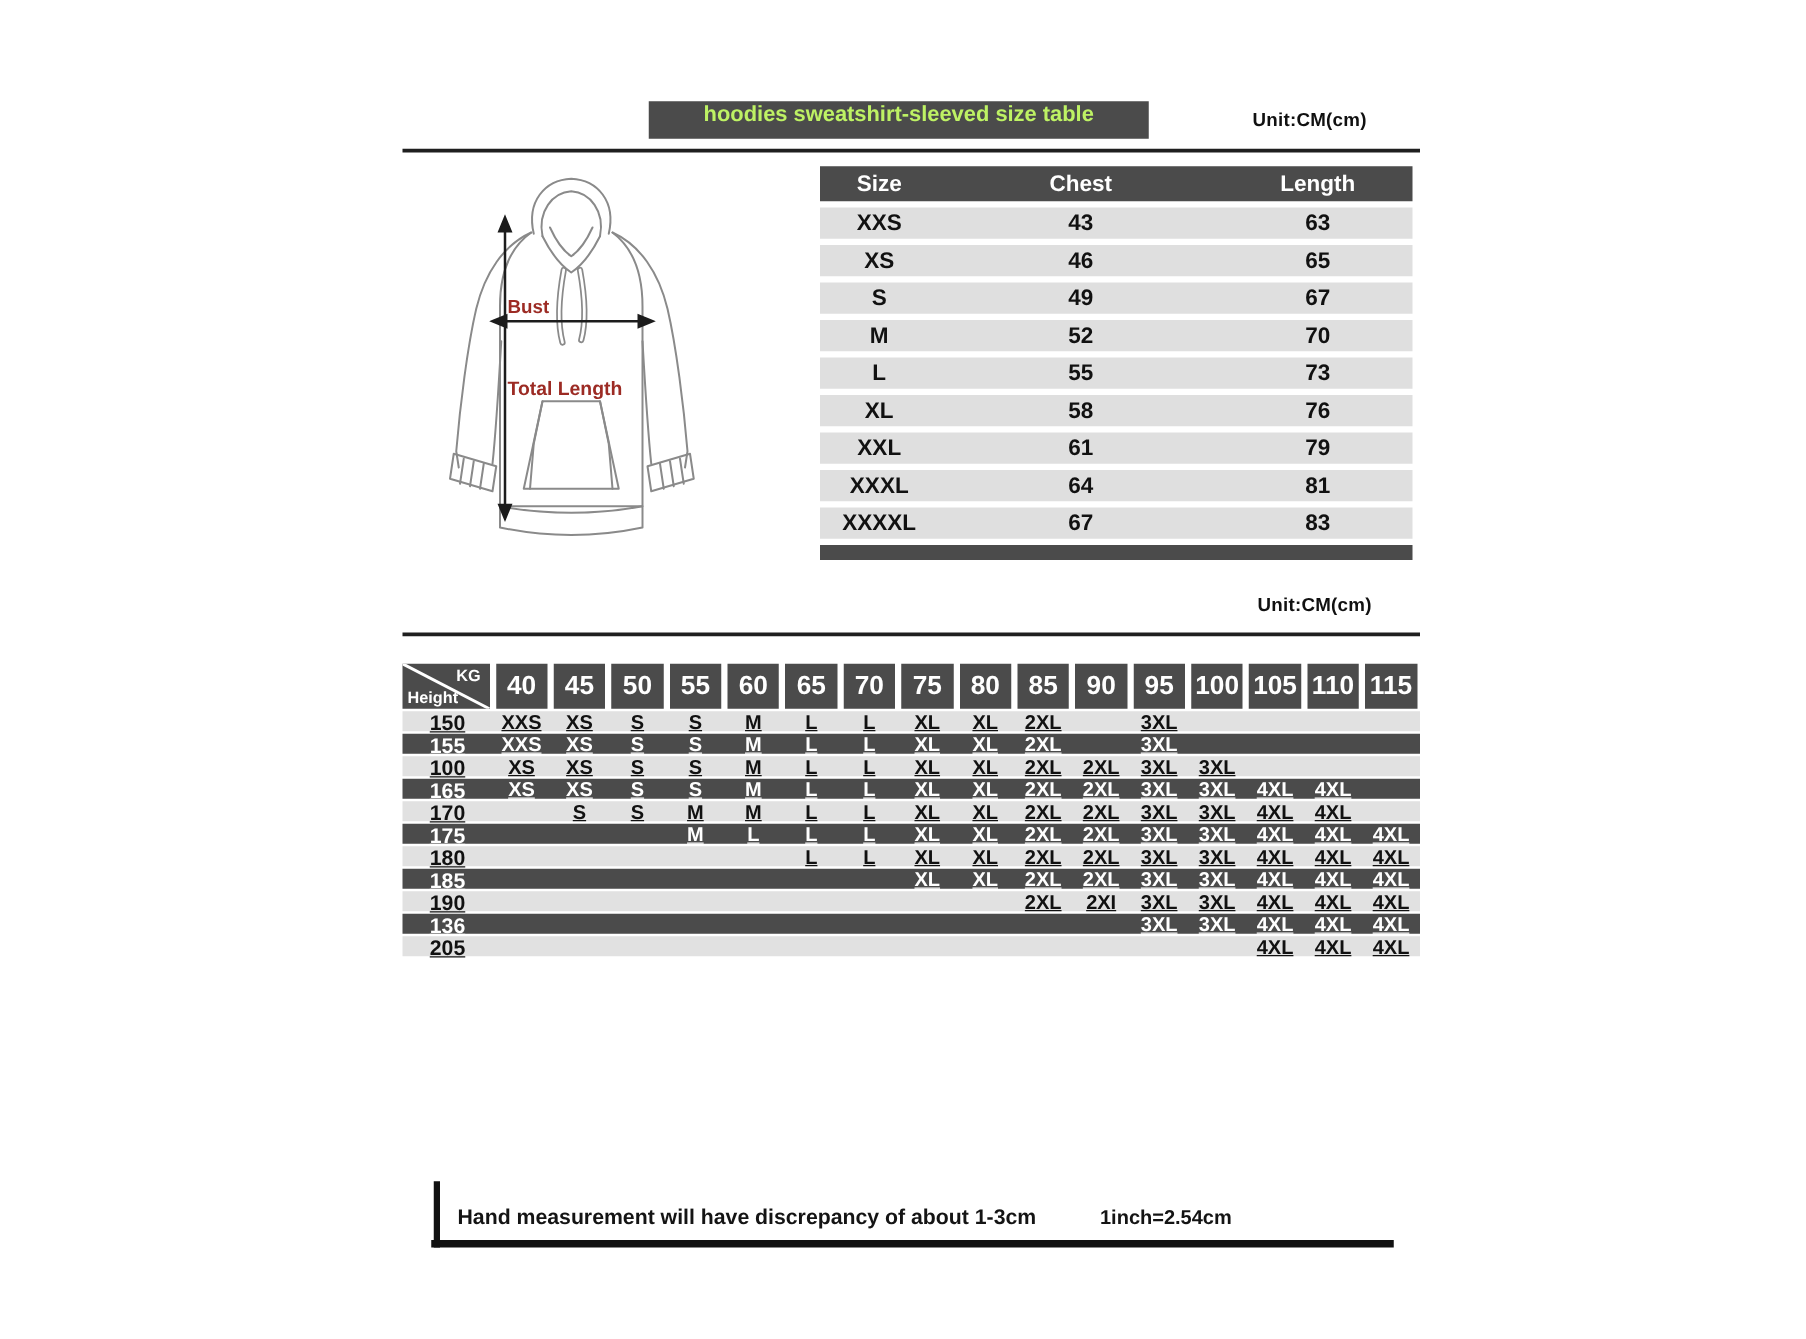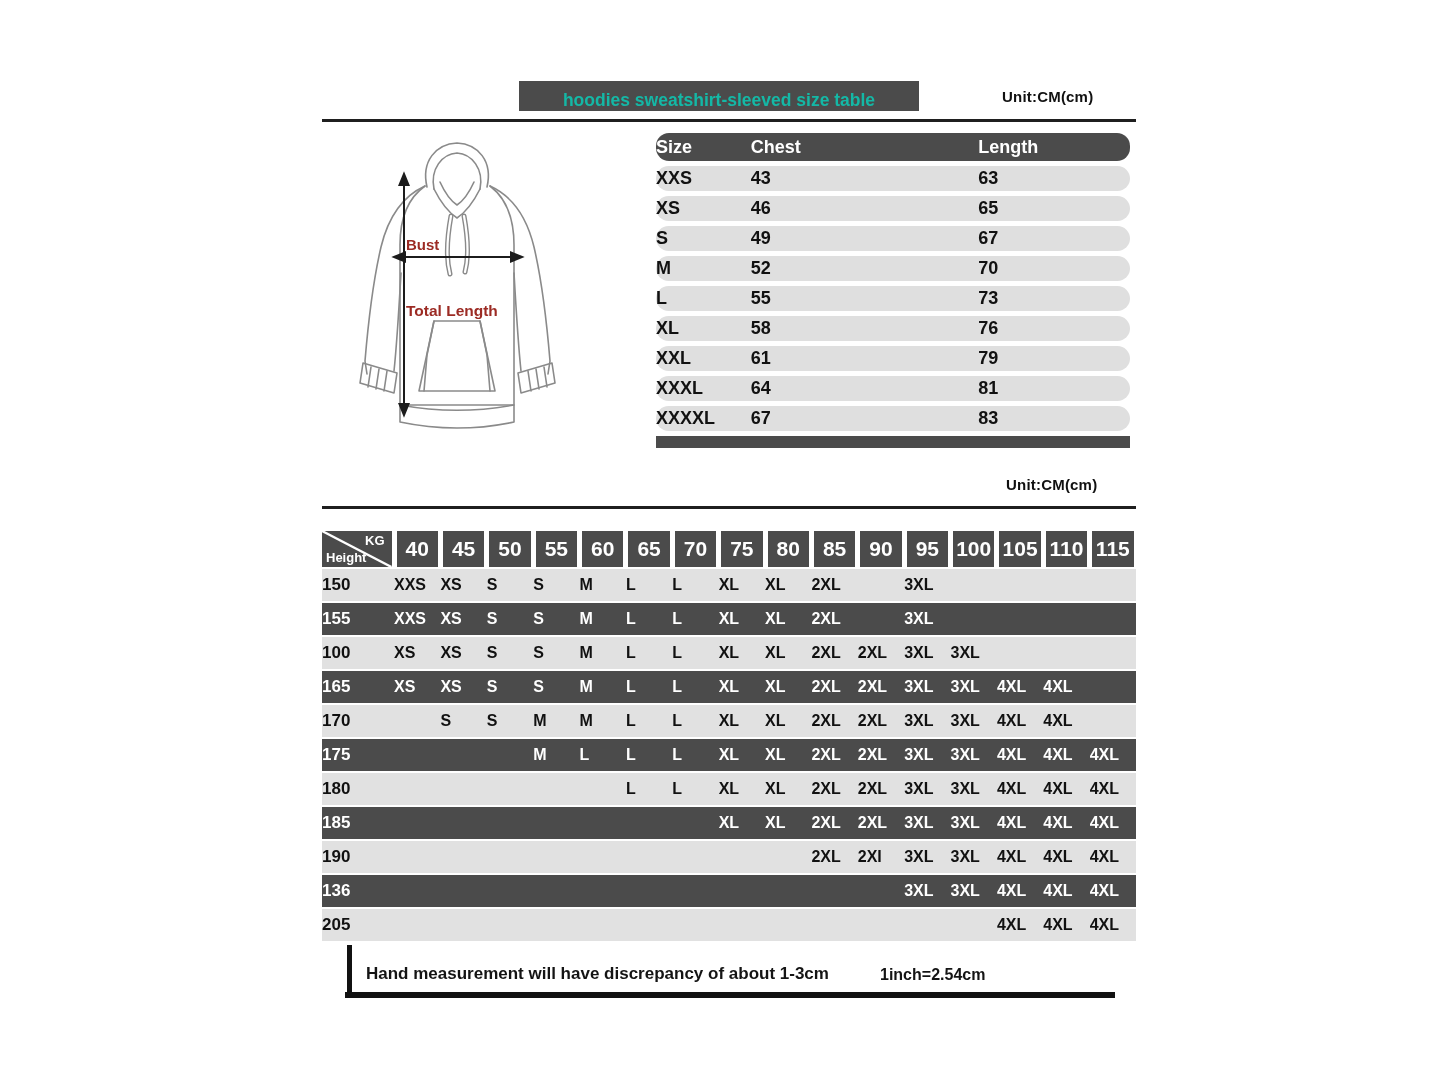--- a/index.html
+++ b/index.html
@@ -2,57 +2,57 @@
 <html><head>
 <meta charset="utf-8">
 <style>
   html,body { margin:0; padding:0; background:#ffffff; }
   .canvas {
     position:relative; width:1445px; height:1071px; background:#ffffff;
     font-family:"Liberation Sans", sans-serif; font-weight:bold; color:#141414;
     overflow:hidden;
   }
   .bar {
-    position:absolute; background:#4b4b4b; color:#14b8a6;
-    display:flex; align-items:flex-end; justify-content:center;
+    position:absolute; background:#4b4b4b; color:#bef264;
+    display:flex; align-items:flex-start; justify-content:center;
   }
   #title1 { left:519px; top:81px; width:400px; height:30px; font-size:17.5px; }
   #title2 { left:443px; top:466px; width:560px; height:31px; font-size:17px; }
   .unit { position:absolute; font-size:15px; color:#111; letter-spacing:0.2px; }
   #unit1 { left:1002px; top:88px; }
   #unit2 { left:1006px; top:476px; }
   .rule { position:absolute; left:322px; width:814px; height:3px; background:#1f1f1f; }
   #rule1 { top:119px; }
   #rule2 { top:506px; }
 
   
   #hoodie { position:absolute; left:330px; top:133px; width:315px; height:322px; }
   #hoodie text { font-family:"Liberation Sans", sans-serif; font-weight:bold; }
 
   
   #size-table { position:absolute; left:656px; top:133px; width:474px; }
-  .st-header, .st-row { display:grid; grid-template-columns:20% 48% 32%; align-items:center; text-align:left;border-radius:13px; }
+  .st-header, .st-row { display:grid; grid-template-columns:20% 48% 32%; align-items:center; text-align:center; }
   .st-header { height:28px; background:#4b4b4b; color:#fff; font-size:18px; }
   .st-row { height:25px; margin-top:5px; background:#dfdfdf; font-size:18px; color:#111; }
   .st-bottom { height:12px; margin-top:5px; background:#4b4b4b; }
 
   
   #rec-table { position:absolute; left:322px; top:531px; width:814px; }
   .rt-header { display:grid; grid-template-columns:72px repeat(16,1fr); height:36px; }
   .rt-header .hbox {
     background:#4b4b4b; color:#fff; font-size:21px; margin:0 2.5px;
     display:flex; align-items:center; justify-content:center;
   }
   .corner { position:relative; background:#4b4b4b; color:#fff; margin-right:2.5px;padding-left:18px; }
   .corner svg { position:absolute; left:0; top:0; width:100%; height:100%; }
   .corner .kg { position:absolute; top:2px; right:7px; font-size:13px; }
   .corner .hgt { position:absolute; bottom:2px; left:4px; font-size:13px; }
   .rt-row {
     display:grid; grid-template-columns:72px repeat(16,1fr);
-    height:32px; margin-top:2px; align-items:center; font-size:16px;
+    height:16px; margin-top:2px; align-items:center; text-align:center; font-size:16px;text-decoration:underline;
   }
   .rt-row.light { background:#e1e1e1; color:#111; }
   .rt-row.dark  { background:#4b4b4b; color:#ffffff; }
   .rt-row .hcell { font-size:17px; }
 
   
   #note-vbar { position:absolute; left:347px; top:945px; width:5px; height:53px; background:#111; }
   #note-hbar { position:absolute; left:345px; top:992px; width:770px; height:6px; background:#111; }
   #note-text { position:absolute; left:366px; top:964px; font-size:17px; }
   #note-conv { position:absolute; left:880px; top:966px; font-size:16px; }

